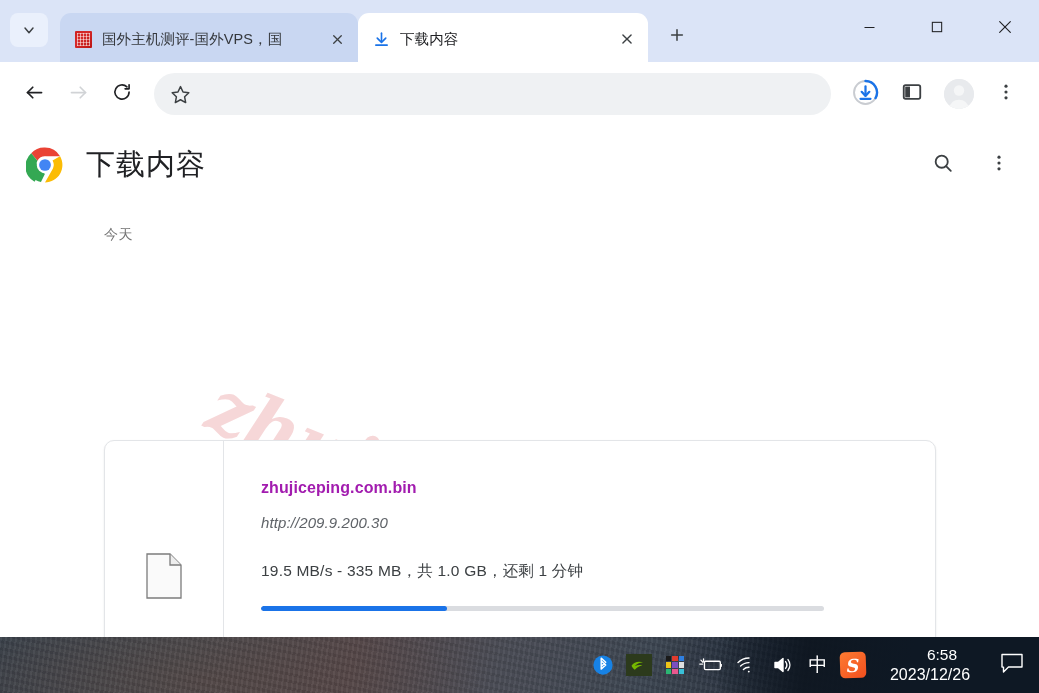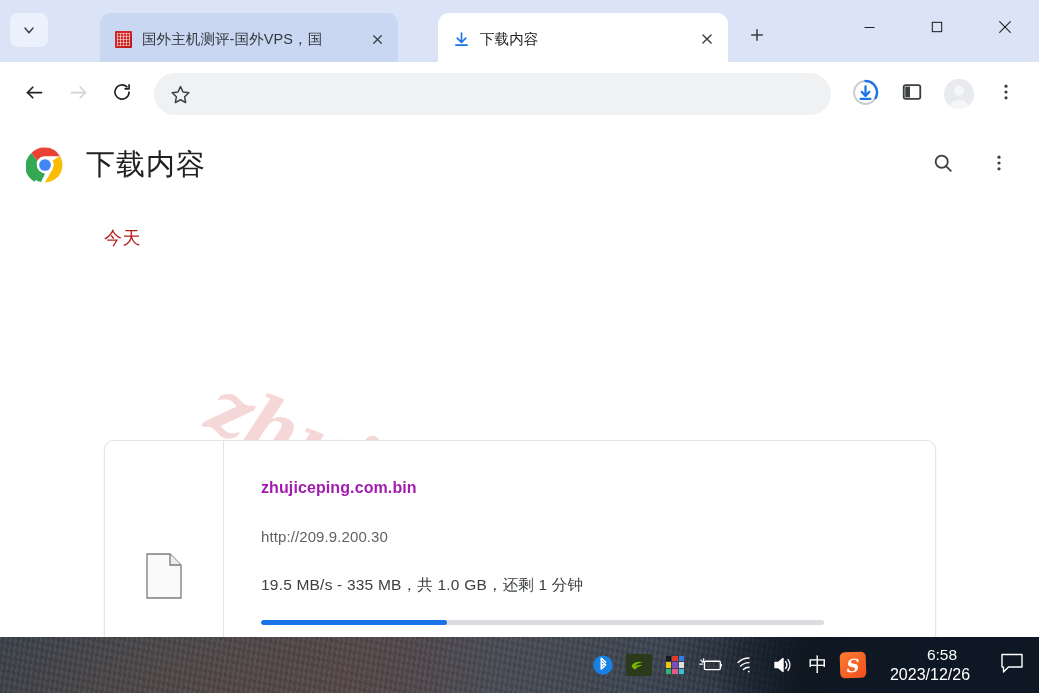--- a/index.html
+++ b/index.html
@@ -63,21 +63,20 @@
 
   .tab {
     position: relative;
     height: 49px;
     display: flex;
     align-items: center;
     padding: 3px 8px 0 14px;
     border-radius: 11px 11px 0 0;
     cursor: default;
     min-width: 120px;
-    margin-left: 40px;
   }
   .tab.inactive { background: #c9d7f2; width: 298px; }
   .tab.active   { background: #ffffff; width: 290px; }
 
   .tab-fav {
     width: 18px; height: 18px;
     flex: 0 0 18px;
     margin-right: 10px;
     display: flex; align-items: center; justify-content: center;
   }
@@ -243,22 +242,22 @@
   .hdr-btn {
     width: 44px; height: 44px;
     flex: 0 0 44px;
     display: flex; align-items: center; justify-content: center;
     border-radius: 50%;
     cursor: pointer;
     margin-left: 12px;
   }
 
   .date-group {
-    font-size: 18px;
-    color: #b91c1c;
+    font-size: 14px;
+    color: #737373;
     margin: 22px 0 0 104px;
     letter-spacing: .6px;
   }
 
   
   .dl-card {
     position: absolute;
     left: 104px;
     top: 314px;
     width: 832px;
@@ -289,22 +288,23 @@
   }
   .dl-filename {
     font-size: 16px;
     font-weight: bold;
     color: #a21caf;
     letter-spacing: .1px;
   }
   .dl-url {
     font-size: 15px;
     color: #5f6368;
-    margin-top: 31px;
+    margin-top: 17px;
     letter-spacing: .1px;
+    font-style: italic;
   }
   .dl-status {
     font-size: 15.5px;
     color: #3c4043;
     margin-top: 30px;
     letter-spacing: .2px;
   }
   .progress-track {
     margin-top: 24px;
     width: 563px;

